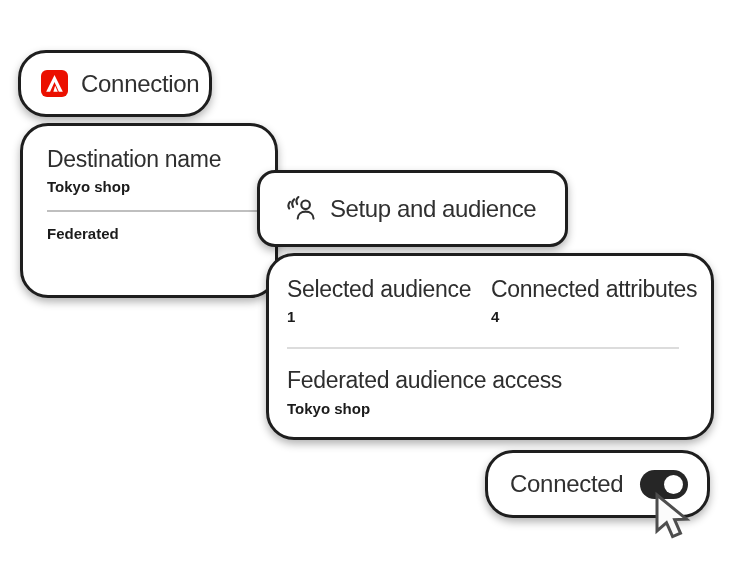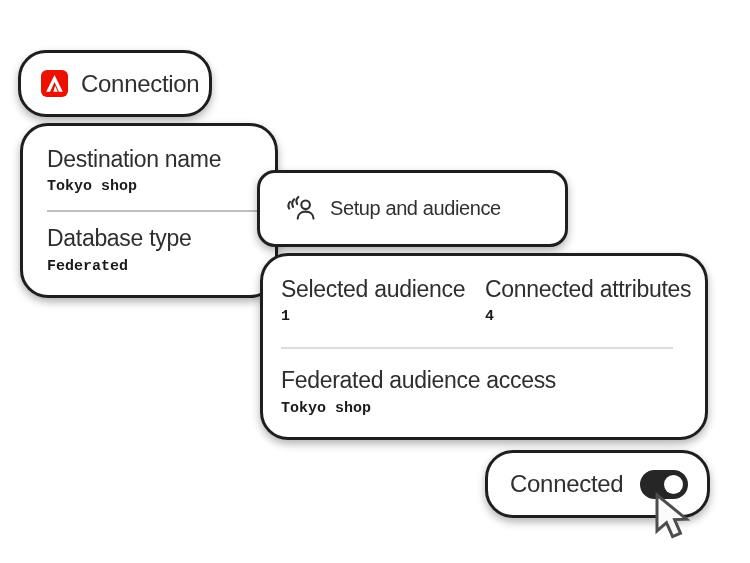--- a/index.html
+++ b/index.html
@@ -39,38 +39,38 @@
   }
   
   .card-details{
     left:20px;top:123px;width:258px;height:175px;
     padding:20px 18px 0 24px;
   }
   .field-label{
     font-size:23px;color:#2e2e2e;line-height:1.15;letter-spacing:-0.3px;white-space:nowrap;
   }
   .field-value{
-    font-size:15px;font-weight:bold;color:#1b1b1b;margin-top:6px;white-space:nowrap;font-family:Liberation Mono, monospace;
+    font-size:15px;font-weight:bold;color:#1b1b1b;margin-top:6px;white-space:nowrap;
   }
   .divider{
     height:2px;background:#bfbfbf;border:none;margin:15px 0 13px 0;
   }
   
   .card-setup{
     left:257px;top:170px;width:311px;height:77px;
     border-radius:18px;
     display:flex;align-items:center;
     padding-left:26px;gap:14px;
   }
   .setup-chip-label{
-    font-size:20px;color:#303030;letter-spacing:-0.4px;white-space:nowrap;
+    font-size:24px;color:#303030;letter-spacing:-0.4px;white-space:nowrap;
   }
   
   .card-summary{
-    left:260px;top:253px;width:448px;height:187px;
+    left:266px;top:253px;width:448px;height:187px;
     padding:20px 20px 16px 18px;
   }
   .stats-row{display:flex;}
   .stat{display:flex;flex-direction:column;}
   .stat-audience{width:204px;flex:0 0 auto;}
   .divider-light{
     height:2px;background:#dcdcdc;border:none;margin:22px 12px 18px 0;
   }
   
   .card-connected{
@@ -120,21 +120,20 @@
     <span class="chip-label">Connection</span>
   </div>
 
   <div class="card card-details">
     <div>
       <div class="field-label">Destination name</div>
       <div class="field-value">Tokyo shop</div>
     </div>
     <hr class="divider">
     <div>
-      <div class="field-label">Database type</div>
       <div class="field-value">Federated</div>
     </div>
   </div>
 
   <div class="card card-setup">
     <span style="display:flex;flex:0 0 auto;">
       <svg width="30" height="30" viewBox="0 0 30 30" fill="none" stroke="#2f2f2f" stroke-width="2.1" stroke-linecap="round">
         <circle cx="19.6" cy="10.8" r="4.3"></circle>
         <path d="M11.7 24.6 C11.7 20.2 15.2 17.6 19.6 17.6 C24 17.6 27.5 20.2 27.5 24.6"></path>
         <path d="M12.4 3.0 C10.3 4.9 9.9 7.6 11.2 10.1"></path>

